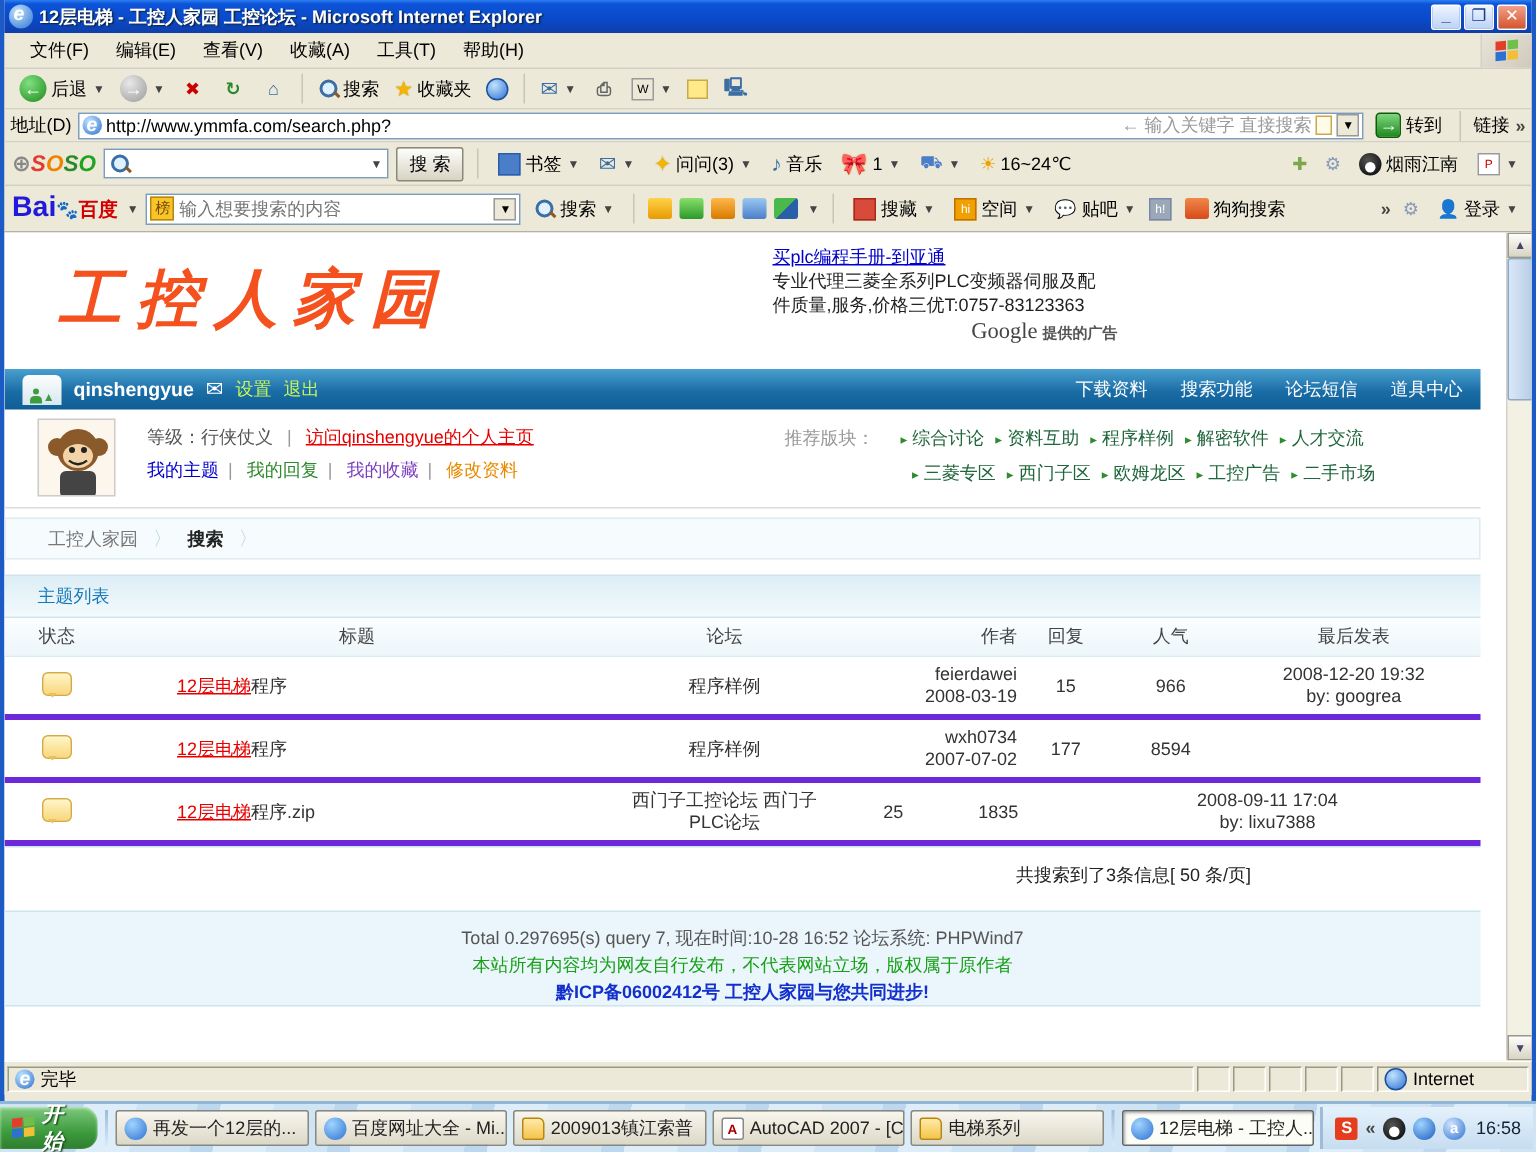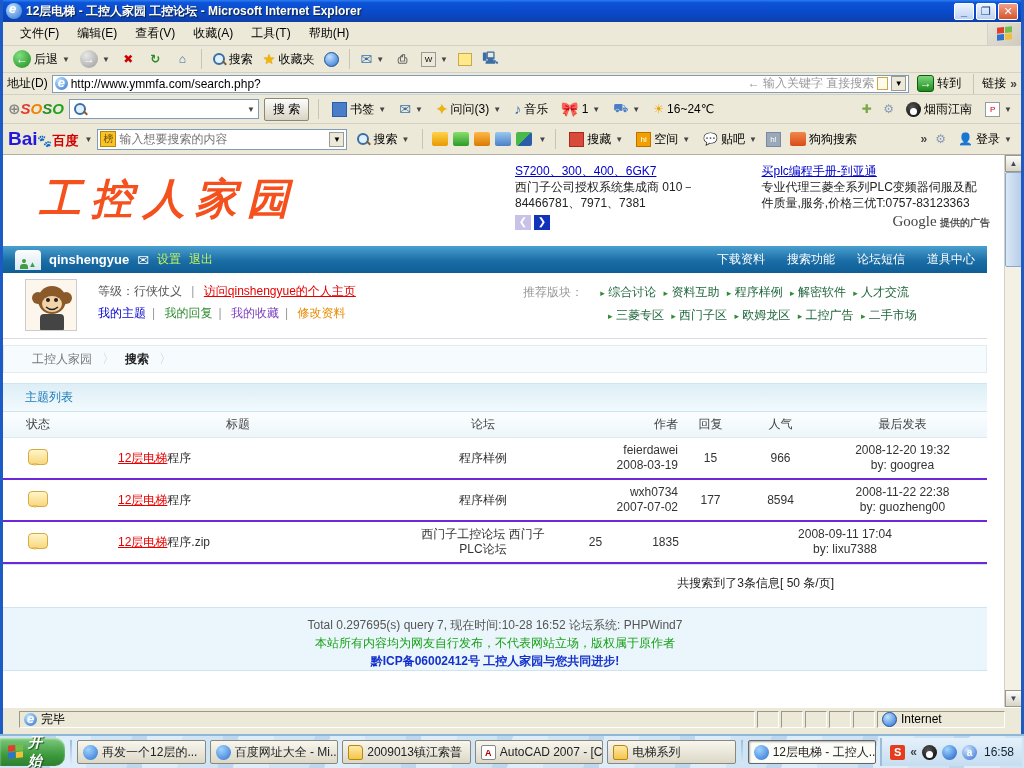--- a/index.html
+++ b/index.html
@@ -109,36 +109,36 @@
   .trow { display:flex; align-items:center; }
   .trow .c-state { width:70px; text-align:center; }
   .trow .c-title { width:330px; text-align:left; padding-left:45px; }
   .trow .c-forum { width:160px; text-align:center; }
   .trow .c-author { width:115px; text-align:right; }
   .trow .c-rep { width:65px; text-align:center; }
   .trow .c-pop { width:75px; text-align:center; }
   .trow .c-last { flex:1; text-align:center; }
   #thead { height:26px; background:linear-gradient(180deg,#fbfeff,#edf6fa); color:#444; border-bottom:1px solid #d9ebf3; }
   #thead .c-title { text-align:center; padding-left:0; }
-  .drow { height:42px; border-bottom:2px solid #6d28d9; color:#333; }
+  .drow { height:42px; border-bottom:4px solid #6d28d9; color:#333; }
   .drow .hl { color:#e80000; text-decoration:underline; }
   .bubble { width:20px; height:16px; background:linear-gradient(180deg,#fff6c8,#f8d77e); border:1px solid #d8a93e; border-radius:4px; position:relative; display:inline-block; }
   .bubble::after { content:""; position:absolute; left:3px; bottom:-5px; border:3px solid transparent; border-top-color:#e8c05e; }
   .two { line-height:15px; }
 
   #summary { position:absolute; right:16px; top:420px; color:#222; }
   #footer { position:absolute; left:0; top:452px; width:984px; height:64px; background:#eaf6fb; border-top:1px solid #cfe4ee; border-bottom:1px solid #cfe4ee; text-align:center; padding-top:8px; line-height:18px; }
   #footer .f1 { color:#555; } #footer .f2 { color:#18a018; } #footer .f3 { color:#1430cc; font-weight:bold; }
 
   
-  #statusbar { height:23px; background:#ece9d8; border-top:1px solid #fff; display:flex; align-items:center; padding:0 16px; gap:2px; }
+  #statusbar { height:23px; background:#ece9d8; border-top:1px solid #fff; display:flex; align-items:center; padding:0 2px; gap:2px; }
   .spane { height:17px; border:1px solid; border-color:#9a9888 #fff #fff #9a9888; display:flex; align-items:center; padding:0 4px; gap:4px; }
   #statusbar .main { flex:1; }
   .spane.tiny { width:22px; }
-  .spane.zone { width:128px; }
+  .spane.zone { width:101px; }
 
   
   #taskbar { position:absolute; left:0; top:734px; width:1024px; height:34px; background:repeating-linear-gradient(100deg,#cfe4f5 0 40px,#bcd7ee 40px 55px,#ddeefa 55px 90px); border-top:2px solid #8fb8d8; display:flex; align-items:center; gap:4px; padding-right:2px; }
   #startbtn { height:28px; background:linear-gradient(180deg,#7ec97e,#3d9b3d 60%,#2f7d2f); border-radius:0 10px 10px 0; color:#fff; font-weight:bold; font-style:italic; font-size:14px; display:flex; align-items:center; gap:5px; padding:0 16px 0 8px; text-shadow:1px 1px 1px #1a4d1a; box-shadow:inset 0 1px 2px #bfe8bf; }
   .task { height:24px; flex:0 1 150px; background:linear-gradient(180deg,#f8f6ee,#dcd8c8); border:1px solid #8a887a; border-radius:2px; display:flex; align-items:center; gap:4px; padding:0 5px; overflow:hidden; white-space:nowrap; color:#222; }
   .task.active { background:#fdfdf8; border-color:#666; box-shadow:inset 1px 1px 2px #aaa; }
   .tdiv { width:2px; height:24px; background:linear-gradient(#9cbcd8,#d8eaf8); margin:0 1px; }
   .ico16 { width:15px; height:15px; flex:none; border-radius:2px; }
   .ie16 { background:radial-gradient(circle at 35% 30%,#9fd4ff,#2f71d0); border-radius:50%; position:relative; }
   .fold16 { background:linear-gradient(180deg,#ffe9a8,#f4c54a); border:1px solid #b8860b; border-radius:2px 4px 2px 2px; }
@@ -359,28 +359,20 @@
       </span>
   </div>
 
   <div id="content">
     <div id="page">
 
       <div id="site-logo">工控人家园</div>
 
       <div id="ads">
         <div class="ad">
-          <a>S7200、300、400、6GK7</a>
-          <div class="body">西门子公司授权系统集成商 010－84466781、7971、7381</div>
-          <div class="pager">
-            <span class="pgbtn prev">❮</span>
-            <span class="pgbtn next">❯</span>
-          </div>
-        </div>
-        <div class="ad">
           <a>买plc编程手册-到亚通</a>
           <div class="body">专业代理三菱全系列PLC变频器伺服及配 件质量,服务,价格三优T:0757-83123363</div>
           <div class="google-line"><span class="glogo">Google</span> <b style="font-size:10px;">提供的广告</b></div>
         </div>
       </div>
 
       <div id="bluebar">
         <span class="uicon">
             <span class="person"></span>
             <span class="caret-up">▲</span>
@@ -476,24 +468,20 @@
         <div class="trow drow">
           <span class="c-state"><span class="bubble"></span></span>
           <span class="c-title"><a class="hl">12层电梯</a><span>程序</span></span>
           <span class="c-forum">程序样例</span>
           <span class="c-author two">
               <div>wxh0734</div>
               <div>2007-07-02</div>
             </span>
           <span class="c-rep">177</span>
           <span class="c-pop">8594</span>
-          <span class="c-last two">
-              <div>2008-11-22 22:38</div>
-              <div>by: guozheng00</div>
-            </span>
         </div>
 
         <div class="trow drow">
           <span class="c-state"><span class="bubble"></span></span>
           <span class="c-title"><a class="hl">12层电梯</a><span>程序.zip</span></span>
           <span class="c-forum two" style="padding:0 10px;">西门子工控论坛 西门子 PLC论坛</span>
           <span class="c-rep">25</span>
           <span class="c-pop">1835</span>
           <span class="c-last two">
               <div>2008-09-11 17:04</div>

